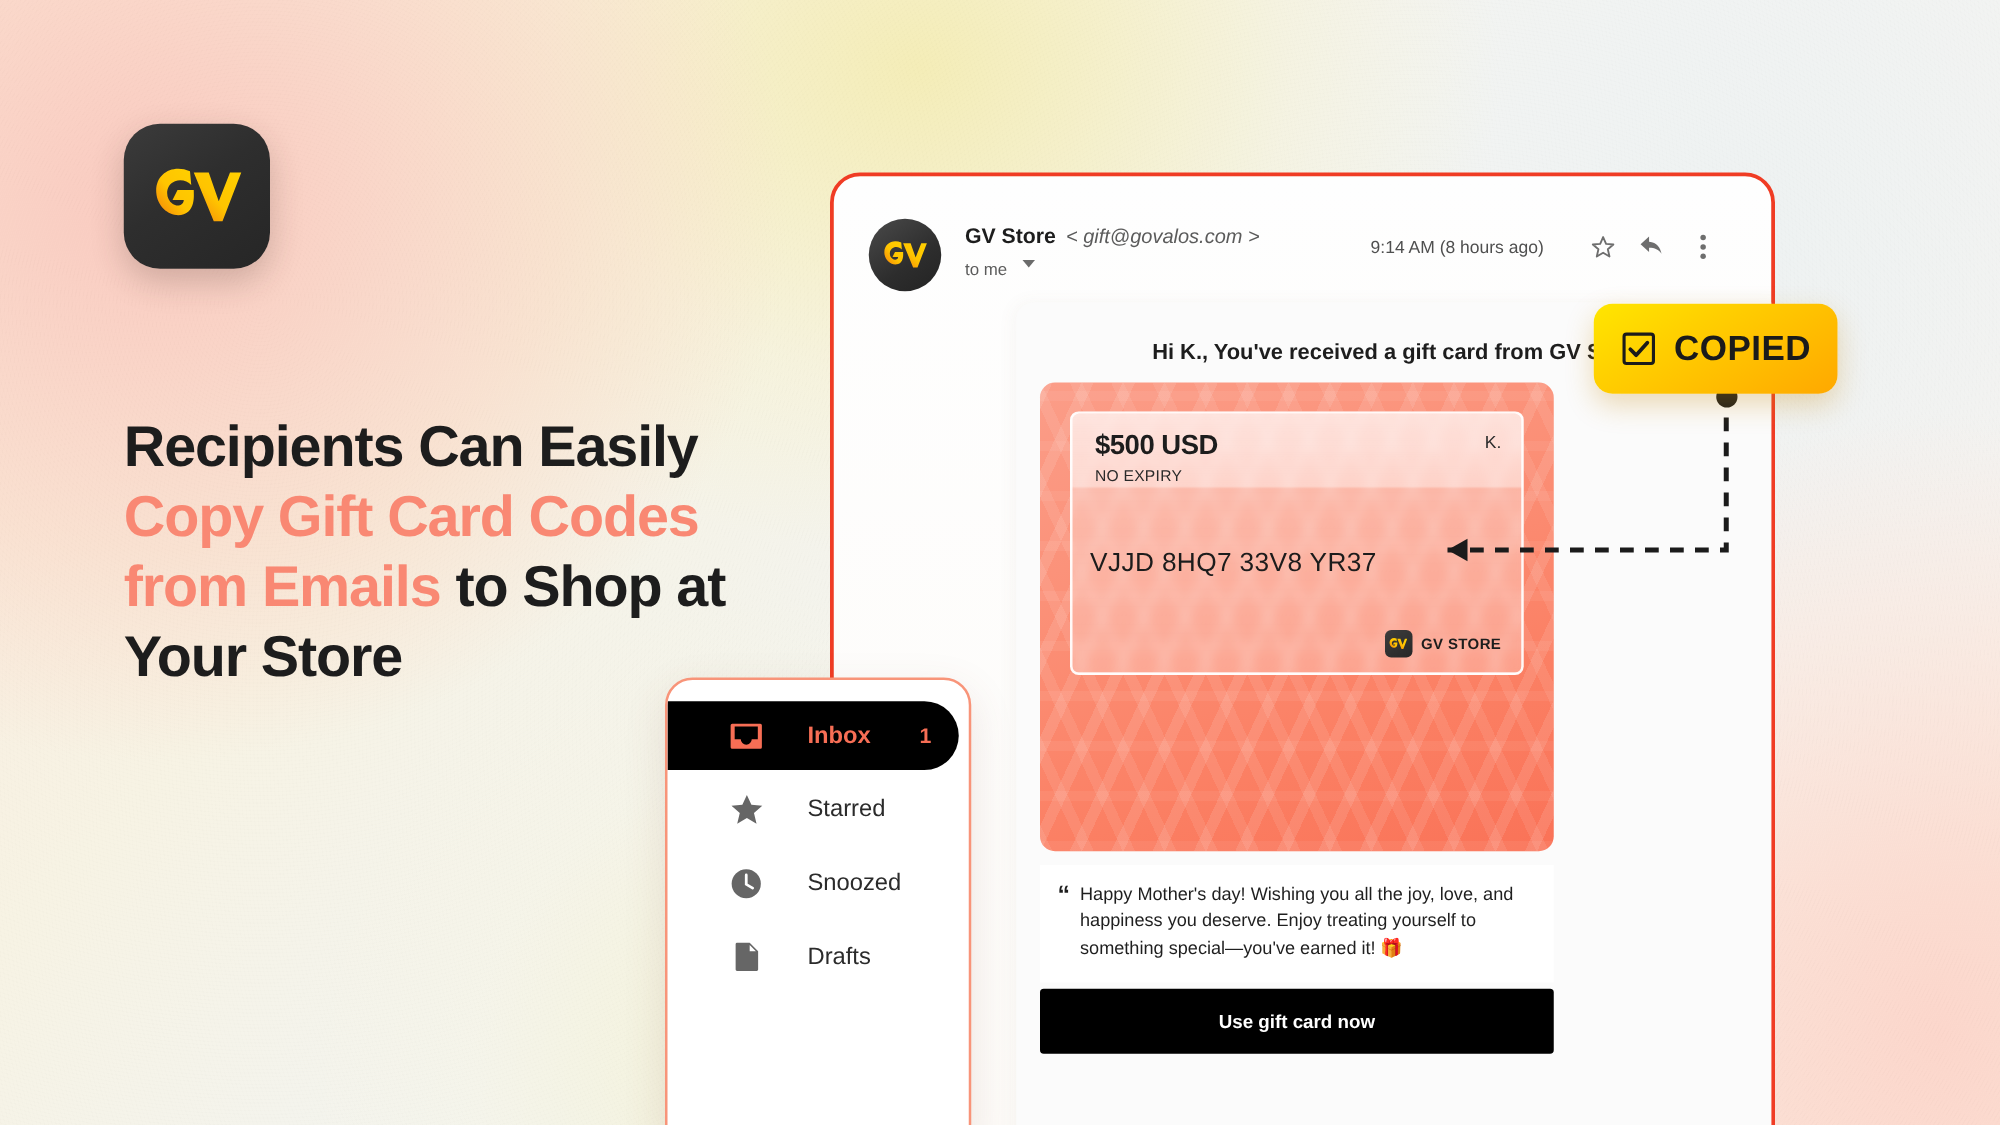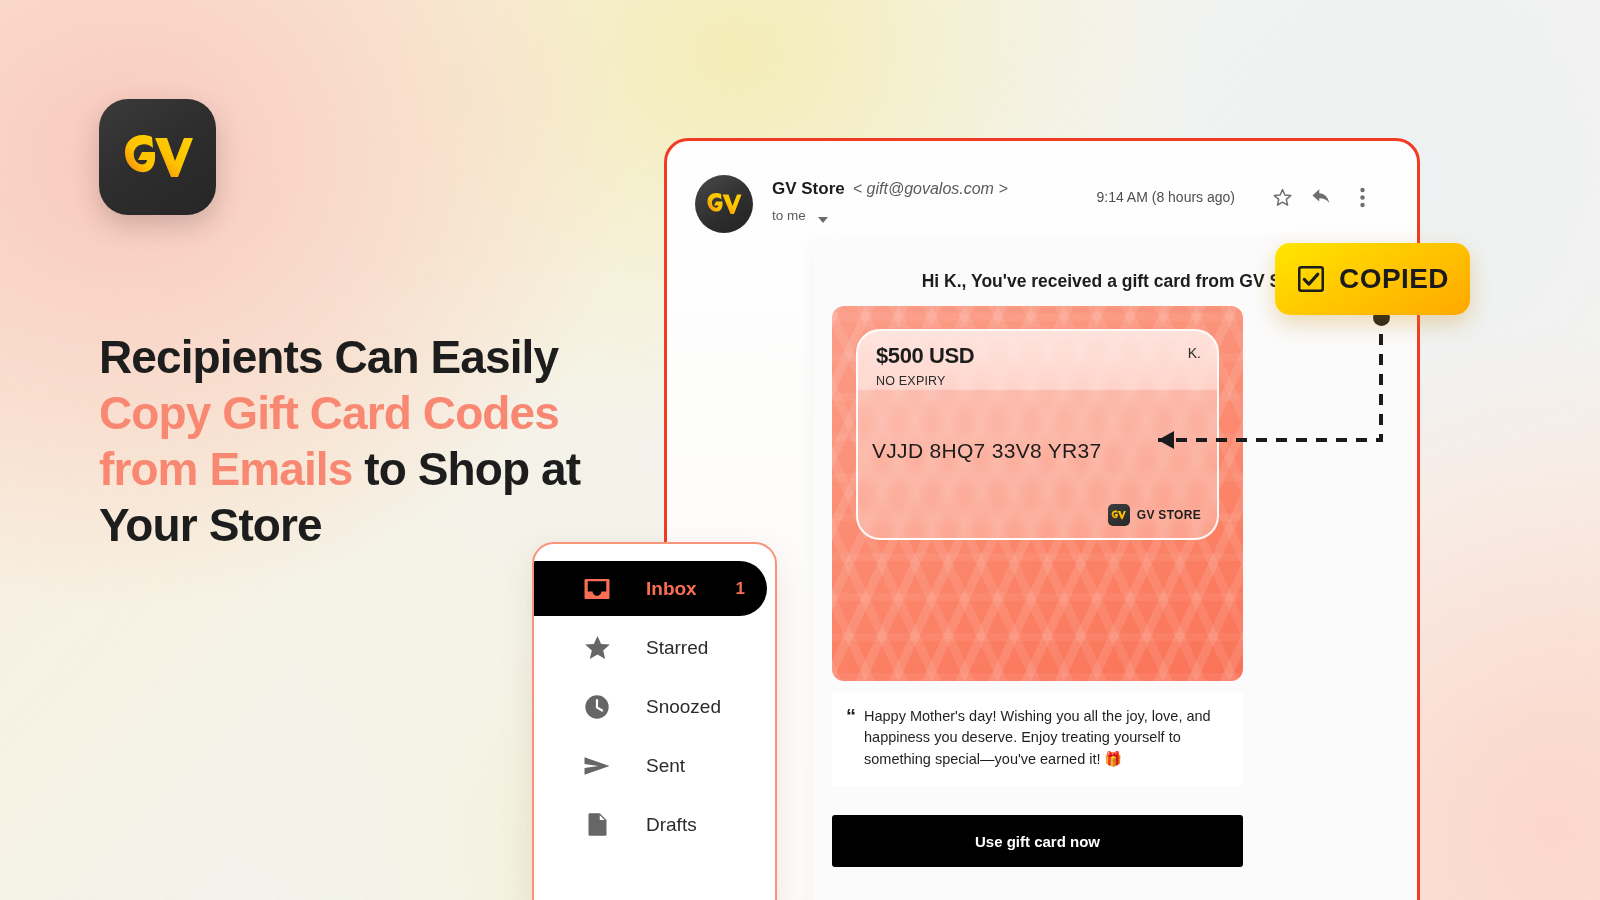--- a/index.html
+++ b/index.html
@@ -69,21 +69,21 @@
   .avatar{
     width:58px;height:58px;border-radius:50%;
     background:linear-gradient(145deg,#4a4a4a 0%,#2d2d2d 60%,#232323 100%);
     display:flex;align-items:center;justify-content:center; flex:0 0 58px;
   }
   .avatar svg{ width:36px;height:24px; display:block; }
   .mailmeta{ margin-left:19px; flex:1 1 auto; padding-top:4px; }
   .row1{ display:flex; align-items:baseline; }
   .sender{ font-size:17px; font-weight:700; color:#1d1d1d; }
   .semail{ font-size:16px; color:#5b5b5b; margin-left:8px;font-style:italic; }
-  .row2{ display:flex; align-items:flex-end; margin-top:9px; }
+  .row2{ display:flex; align-items:flex-start; margin-top:9px; }
   .tome{ font-size:13.5px; color:#5b5b5b; }
   .caret{ width:0;height:0;margin-left:12px;border-left:5.5px solid transparent;border-right:5.5px solid transparent;border-top:6px solid #6b6b6b; }
   .mailacts{ display:flex; align-items:center; gap:0; padding-top:5px; }
   .mailacts .t{ font-size:14px; color:#4f4f4f; margin-right:24px; white-space:nowrap; }
   .iconbtn{ width:34px;height:34px;display:flex;align-items:center;justify-content:center;margin-left:6px; }
   .iconbtn svg{ display:block; }
 
   
   .mailbody{
     position:absolute; left:146px; top:101px; width:610px; bottom:0;
@@ -101,21 +101,21 @@
   .gc-pattern{
     position:absolute; inset:0;
     background-image:
       repeating-linear-gradient(115deg, rgba(255,255,255,0.13) 0 9px, transparent 9px 30px),
       repeating-linear-gradient(65deg, rgba(255,255,255,0.10) 0 9px, transparent 9px 30px),
       repeating-linear-gradient(0deg, rgba(255,255,255,0.07) 0 8px, transparent 8px 40px);
     opacity:.85;
   }
   .gc-inner{
     position:absolute; left:24px; top:23px; right:24px; height:211px;
-    border:2px solid rgba(255,255,255,.92); border-radius:24px;
+    border:2px solid rgba(255,255,255,.92); border-radius:7px;
     overflow:hidden;
     background:linear-gradient(180deg, rgba(255,255,255,.72) 0%, rgba(255,255,255,.60) 28%, rgba(255,255,255,.34) 29%, rgba(255,255,255,.26) 100%);
     backdrop-filter:blur(4px);
   }
   .gc-top{ position:relative; height:63px; padding:14px 16px 0 18px; display:flex; justify-content:space-between; }
   .gc-amt{ font-size:22px; font-weight:700; color:#1d1d1d; letter-spacing:-0.4px; line-height:1; }
   .gc-exp{ font-size:12.5px; color:#2a2a2a; margin-top:7px; letter-spacing:.2px; }
   .gc-init{ font-size:14px; color:#2b2b2b; }
   .gc-code{
     position:absolute; left:14px; right:0; top:108px; text-align:left;
@@ -134,21 +134,21 @@
     position:absolute; left:19px; top:450px; width:411px;
     background:#fff; padding:14px 20px 16px 14px;
     display:flex; gap:8px;
   }
   .quote{ font-size:20px; font-weight:700; color:#1d1d1d; line-height:1; flex:0 0 auto; }
   .notetext{ font-size:14.5px; line-height:1.48; color:#1f1f1f; }
   .cta{
     position:absolute; left:19px; top:549px; width:411px; height:52px;
     background:#000; color:#fff; border:none; border-radius:3px;
     font-family:"Liberation Sans",sans-serif; font-size:15px; font-weight:700;
-    display:flex; align-items:center; justify-content:center; cursor:pointer;margin-top:24px;
+    display:flex; align-items:center; justify-content:center; cursor:pointer;
   }
 
   
   .copied{
     position:absolute; left:1275px; top:243px; width:195px; height:72px;
     border-radius:15px;
     background:linear-gradient(150deg,#ffe600 0%,#ffd000 34%,#ffa800 100%);
     box-shadow:0 9px 22px rgba(200,140,20,.3);
     display:flex; align-items:center; justify-content:center; gap:13px;
   }
@@ -300,28 +300,20 @@
   <div class="nav-item">
     <span class="ico">
       <svg width="28" height="28" viewBox="0 0 24 24">
         <circle cx="12" cy="12" r="10" fill="#666"></circle>
         <path d="M12 6v6.4l4.4 2.6" stroke="#fff" stroke-width="1.9" fill="none" stroke-linecap="round"></path>
       </svg>
     </span>
     <span class="lbl">Snoozed</span>
   </div>
 
-  <div class="nav-item">
-    <span class="ico">
-      <svg width="30" height="30" viewBox="0 0 24 24" fill="#666">
-        <path d="M2 5l20 7-20 7 0-5.4 11-1.6-11-1.6z"></path>
-      </svg>
-    </span>
-    <span class="lbl">Sent</span>
-  </div>
 
   <div class="nav-item">
     <span class="ico">
       <svg width="27" height="27" viewBox="0 0 24 24" fill="#666">
         <path d="M5 2h9l6 6v13a1 1 0 01-1 1H5a1 1 0 01-1-1V3a1 1 0 011-1zm9 1.6V8h4.4z"></path>
       </svg>
     </span>
     <span class="lbl">Drafts</span>
   </div>
 </div>

